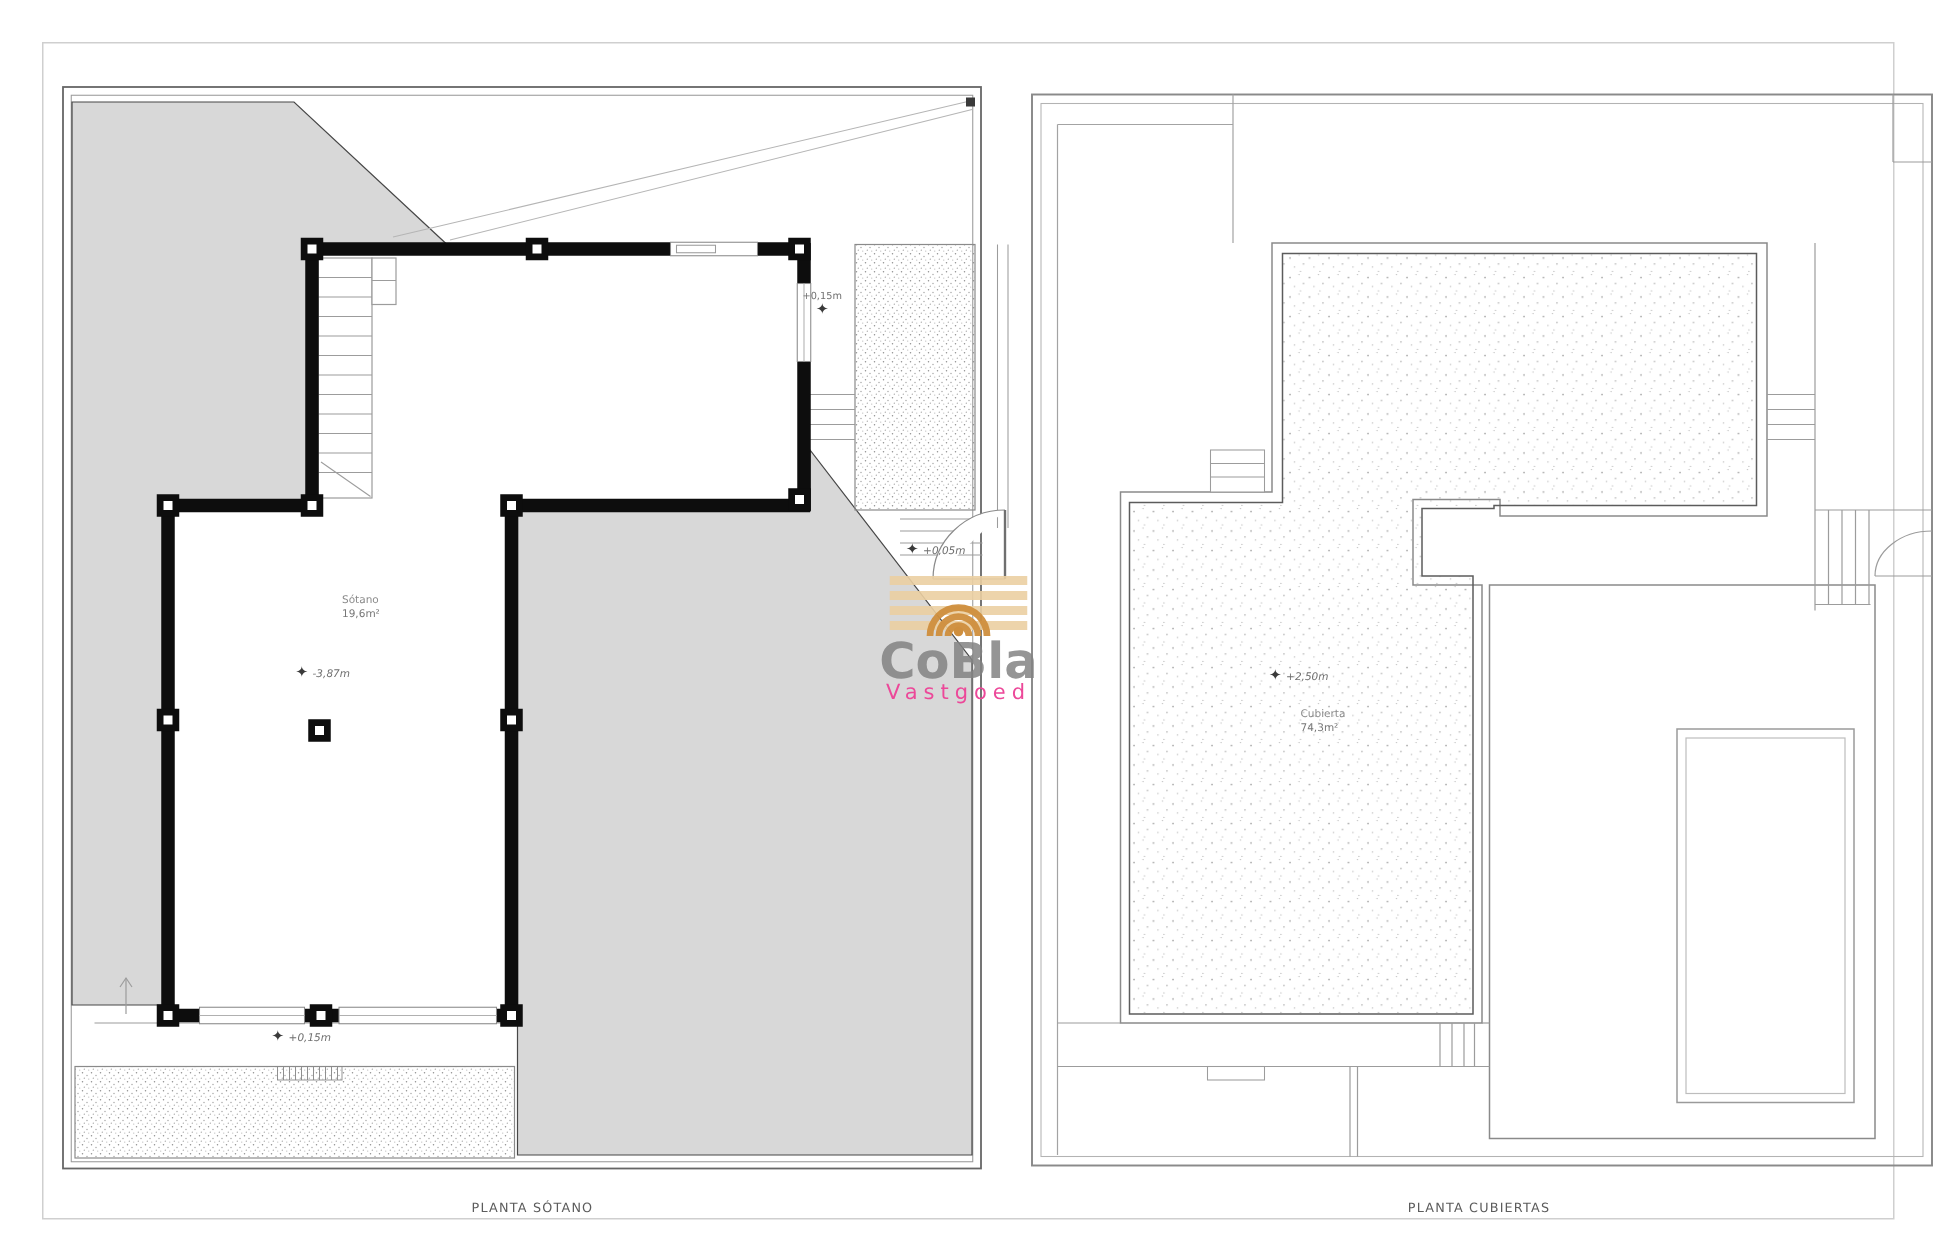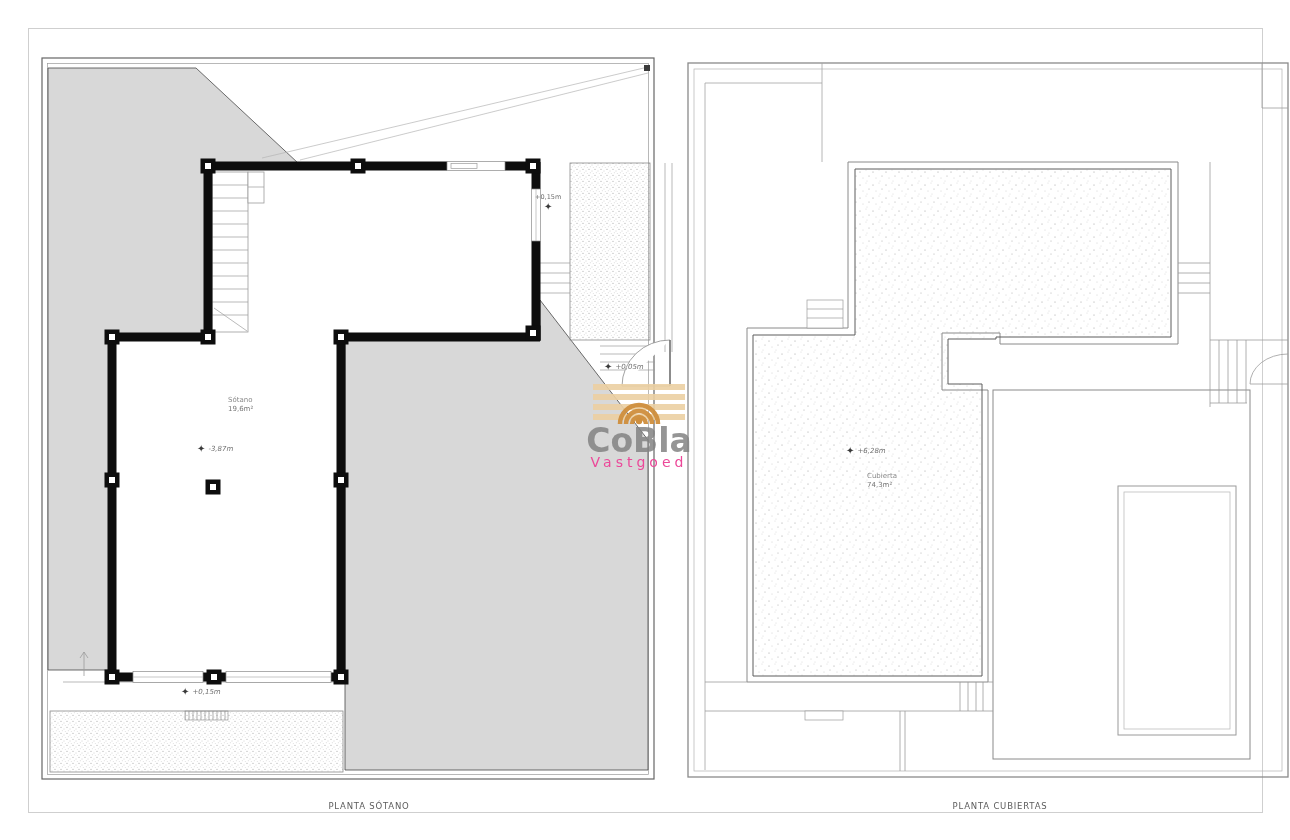--- a/index.html
+++ b/index.html
@@ -11,21 +11,21 @@
   
   .lbl{position:absolute;color:#8a8a8a;font-size:7px;line-height:9px;white-space:nowrap;}
   .lbl .area{color:#777;}
   .marker{position:absolute;display:flex;align-items:center;gap:3px;white-space:nowrap;}
   .marker .star{font-size:10px;color:#3a3a3a;line-height:10px;}
   .marker .mtxt{font-size:7px;color:#6f6f6f;font-style:italic;}
   .marker-v{position:absolute;display:flex;flex-direction:column;align-items:center;gap:1px;}
   .marker-v .mtxt{font-size:6.5px;color:#6f6f6f;white-space:nowrap;}
   .marker-v .star{font-size:10px;color:#3a3a3a;line-height:9px;}
   .caption{position:absolute;top:801px;text-align:center;font-size:8.5px;color:#5c5c5c;
-           letter-spacing:0.8px;margin-left:14px;}
+           letter-spacing:0.8px;}
   .caption-left{left:30px;width:650px;}
   .caption-right{left:680px;width:612px;}
   
   .watermark{position:absolute;left:583px;top:381px;width:112px;display:flex;
              flex-direction:column;align-items:center;z-index:5;}
   .wm-brand{font-size:33px;font-weight:bold;color:rgba(130,130,130,0.85);line-height:32px;
             letter-spacing:0px;}
   .wm-sub{font-size:14px;color:#ec4899;letter-spacing:4px;line-height:15px;margin-top:-2px;}
 </style>
 </head>
@@ -244,21 +244,21 @@
     <span class="mtxt">+0,05m</span>
   </div>
 
   <div class="marker" style="left:181px;top:687px">
     <span class="star">✦</span>
     <span class="mtxt">+0,15m</span>
   </div>
 
   <div class="marker" style="left:846px;top:446px">
     <span class="star">✦</span>
-    <span class="mtxt">+6,28m</span>
+    <span class="mtxt">+2,50m</span>
   </div>
 
   <div class="lbl" style="left:867px;top:472px">
     <div>Cubierta</div>
     <div class="area">74,3m²</div>
   </div>
 
   <div class="caption caption-left">PLANTA SÓTANO</div>
   <div class="caption caption-right">PLANTA CUBIERTAS</div>
 

